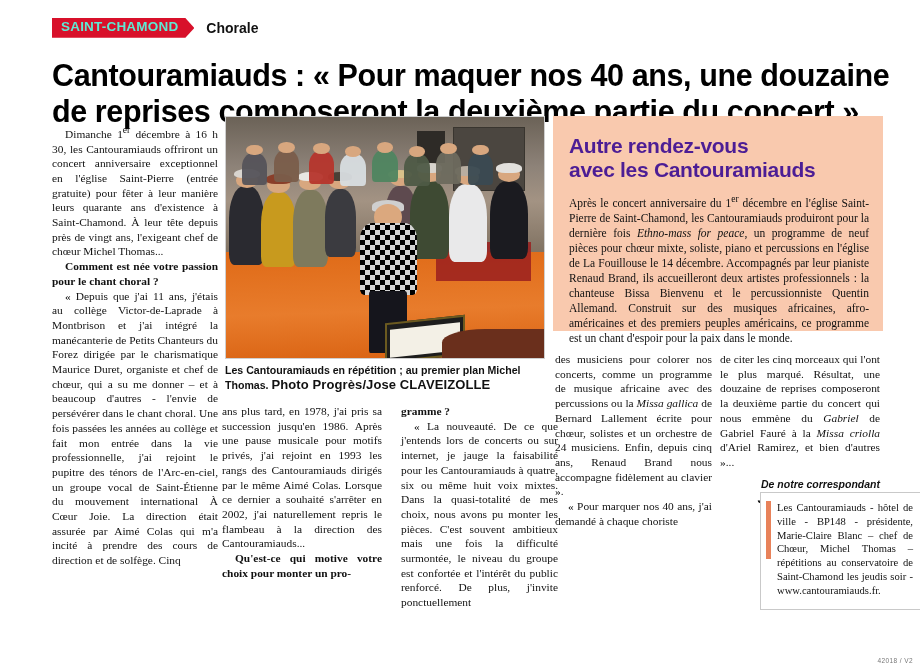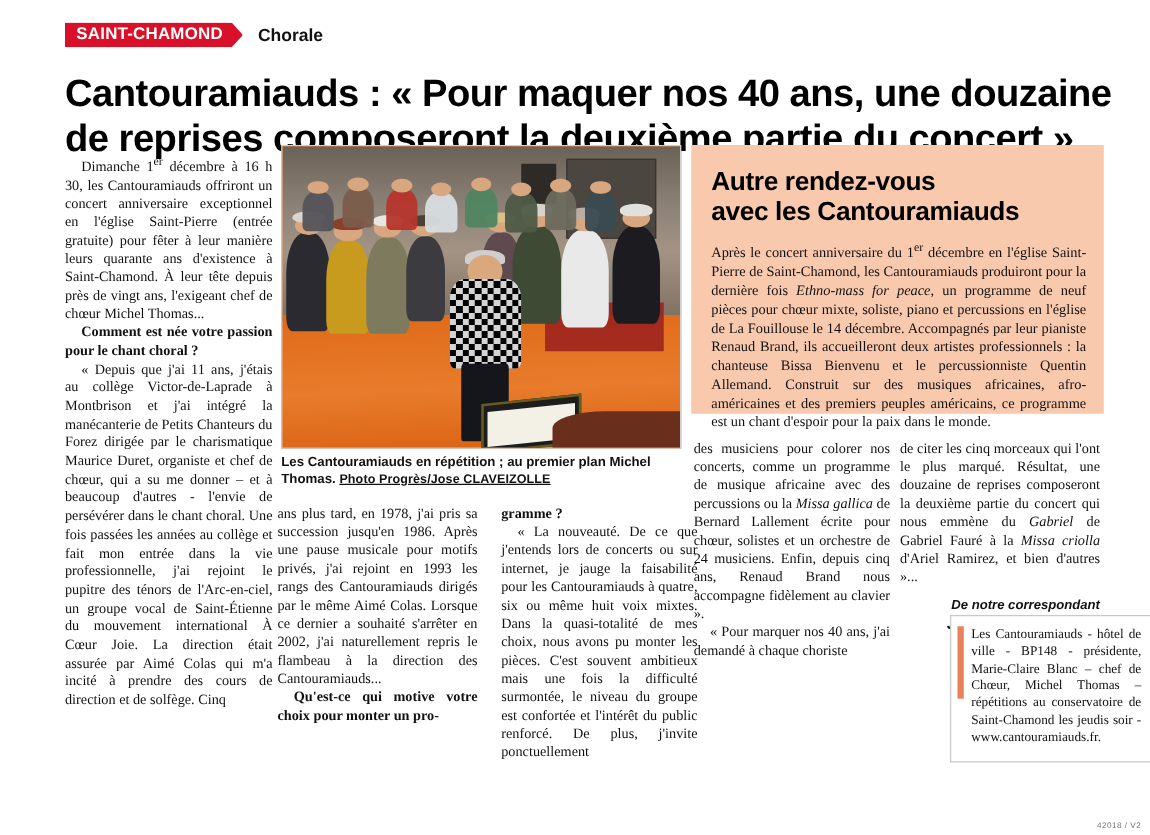--- a/index.html
+++ b/index.html
@@ -10,21 +10,21 @@
     color:#000;
     overflow:hidden;
   }
   .page{position:relative;width:920px;height:668px;}
 
   
   .kicker-row{position:absolute;left:52px;top:18px;display:flex;align-items:center;gap:8px;}
   .locality{
     position:relative;
     background:#d8102a;
-    color:#ffffff;
+    color:#5eead4;
     font-family:"Liberation Sans", sans-serif;
     font-weight:bold;
     font-size:13.5px;
     letter-spacing:.2px;
     padding:2px 16px 3px 9px;
     line-height:1.1;
     clip-path:polygon(0 0, calc(100% - 9px) 0, 100% 50%, calc(100% - 9px) 100%, 0 100%);
   }
   .kicker-label{
     font-family:"Liberation Sans", sans-serif;
@@ -104,37 +104,37 @@
     background:#1d1d1d;border:2px solid #6b5a20;transform:skewY(-6deg);}
   .music-sheet{position:absolute;left:4%;top:14%;width:92%;height:76%;background:#f3f0e6;}
   .piano{position:absolute;right:-2%;bottom:-2%;width:34%;height:14%;background:#6a2f1c;border-radius:40% 0 0 0;}
   .chairs{position:absolute;right:4%;top:52%;width:30%;height:16%;background:#9a1f1f;opacity:.85;}
 
   .caption{
     position:absolute;left:225px;top:364px;width:320px;
     font-family:"Liberation Sans", sans-serif;
     font-size:10.6px;font-weight:bold;line-height:1.22;color:#111;
   }
-  .credit{font-size:10px;font-weight:bold;letter-spacing:.1px;text-decoration:underline;}
+  .credit{font-size:13px;font-weight:bold;letter-spacing:.1px;}
 
   
   .sidebox{
     position:absolute;left:553px;top:116px;width:330px;height:215px;
     background:#f9c9ae;
     box-sizing:border-box;
     padding:18px 14px 10px 16px;
   }
   .sidebox h2{
     margin:0 0 10px 0;
     font-family:"Liberation Sans", sans-serif;
     font-weight:bold;
     font-size:21px;
     line-height:1.16;
     letter-spacing:-0.3px;
-    color:#000000;
+    color:#4c1d95;
   }
   .sidebox p{
     margin:0;
     font-family:"Liberation Serif", serif;
     font-size:11.5px;
     line-height:1.31;
     text-align:justify;
     color:#111;
   }
   .sidebox em{font-style:italic;}

